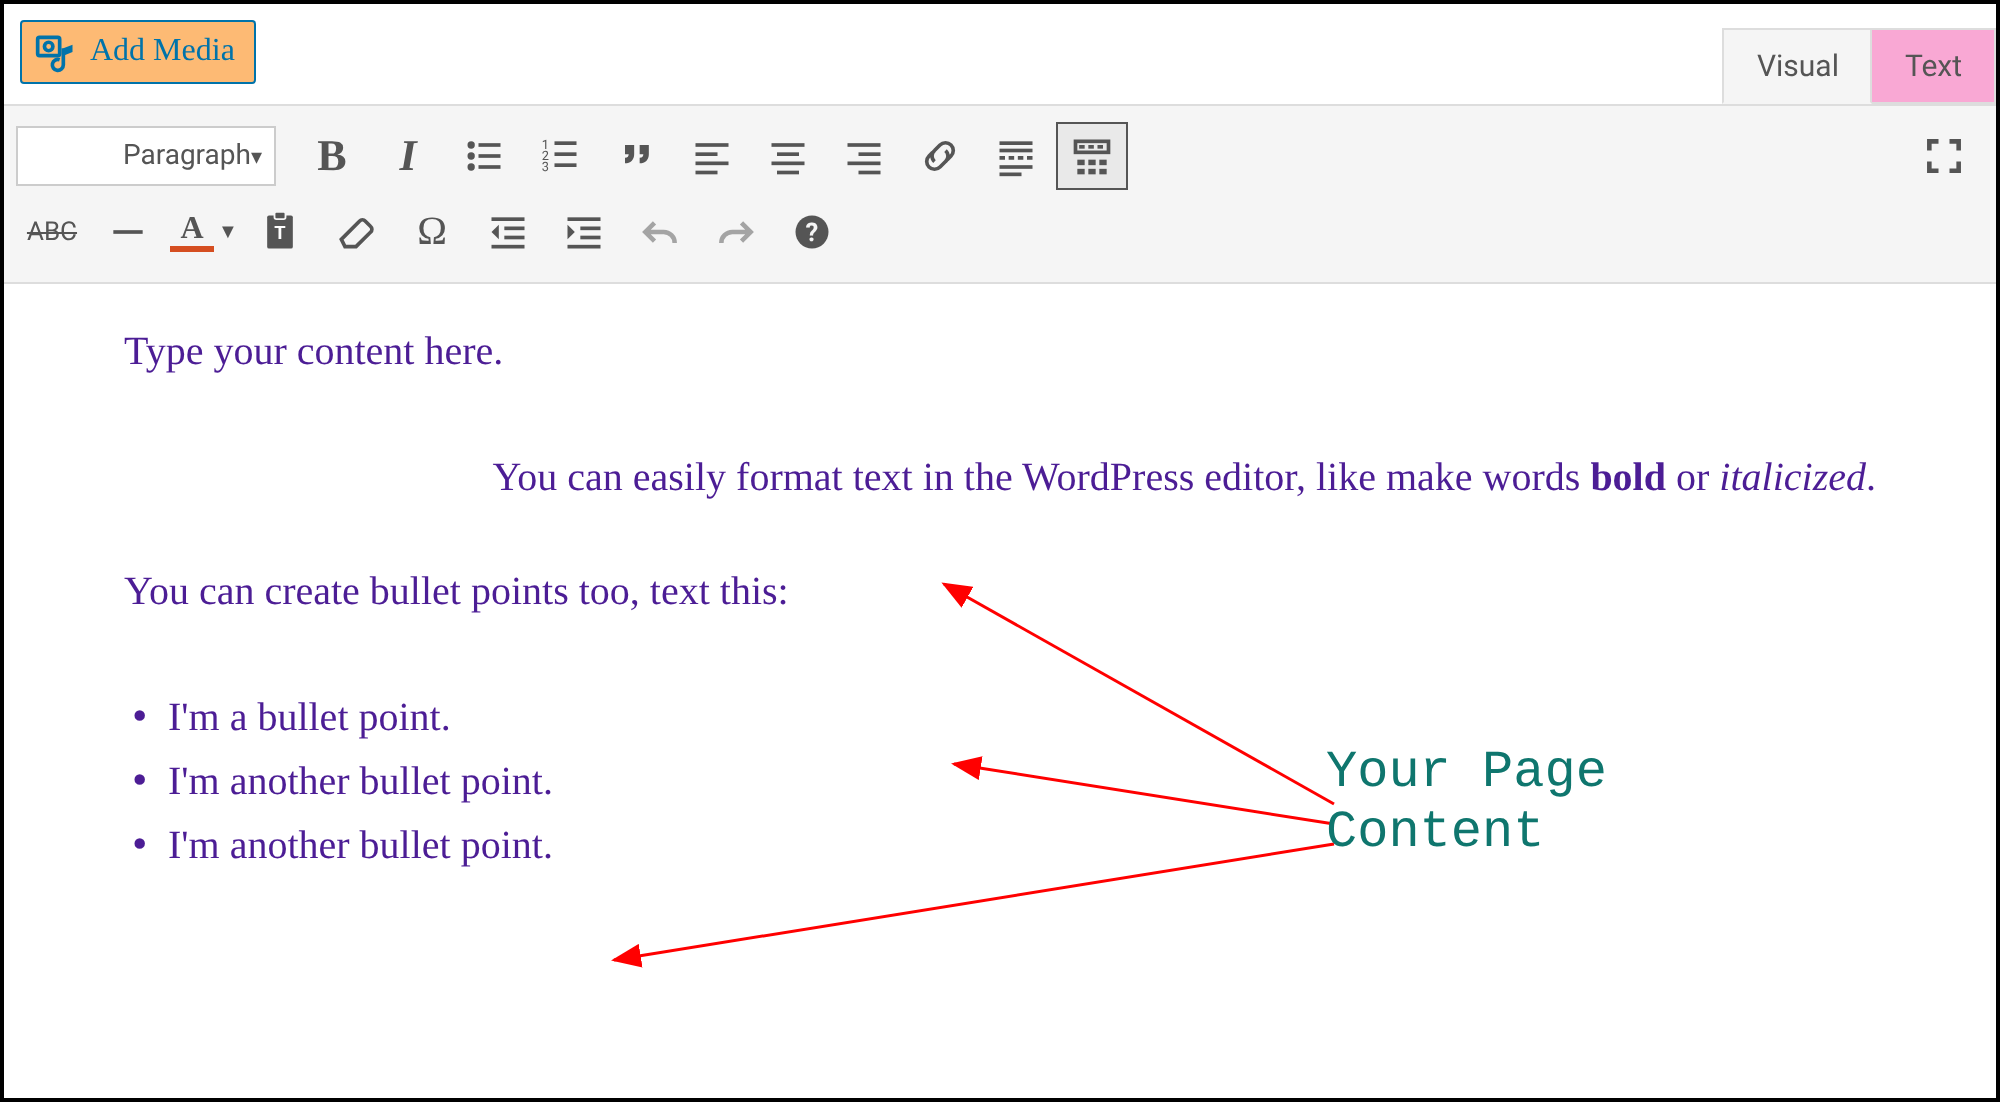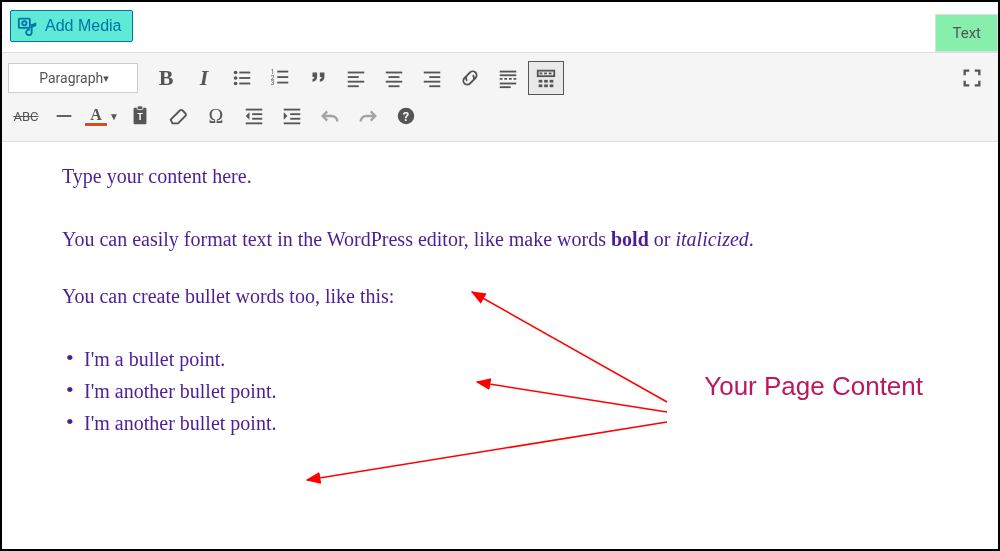--- a/index.html
+++ b/index.html
@@ -19,39 +19,40 @@
   .media-row {
     padding: 8px 8px 0 8px;
     position: relative;
     height: 50px;
   }
   .add-media-btn {
     display: inline-flex;
     align-items: center;
     gap: 6px;
     border: 1px solid #0073aa;
-    background: #5eead4;
+    background: #fdba74;
     color: #0073aa;
     padding: 4px 10px 4px 6px;
     font-size: 16px;
     border-radius: 2px;
     cursor: pointer;
+    font-family: Liberation Serif, serif;
   }
   .add-media-btn svg { width: 22px; height: 22px; }
   .tabs {
     position: absolute;
     right: 0;
     bottom: 0;
     display: flex;
     font-size: 15px;
   }
   .tab {
     padding: 9px 16px;
     border: 1px solid #ddd;
-    background: #86efac;
+    background: #f9a8d4;
     color: #555;
     cursor: pointer;
     margin-left: -1px;
   }
   .tab.active {
     background: #f5f5f5;
     border-bottom-color: #f5f5f5;
     color: #555;
     position: relative;
     z-index: 2;
@@ -69,21 +70,21 @@
     gap: 2px;
     padding: 2px 0;
   }
   .format-select {
     width: 130px;
     height: 30px;
     border: 1px solid #ccc;
     background: #fff;
     display: inline-flex;
     align-items: center;
-    justify-content: center;
+    justify-content: flex-end;
     padding: 0 6px 0 8px;
     font-size: 14px;
     color: #555;
     margin-right: 8px;
     cursor: pointer;
   }
   .format-select::after {
     content: "▾";
     font-size: 11px;
     color: #555;
@@ -122,44 +123,44 @@
   }
   .content {
     padding: 20px 60px;
     font-family: Georgia, "Times New Roman", serif;
     font-size: 20px;
     color: #4c1d95;
     line-height: 1.45;
     position: relative;
   }
   .content p { margin: 0 0 34px 0; }
-  .content p.tight { margin-bottom: 28px; }
+  .content p.tight { margin-bottom: 28px; text-align: right; }
   .content ul { margin: 0; padding-left: 4px; list-style: none; font-family: Liberation Serif, serif;}
   .content li {
     position: relative;
     padding-left: 18px;
     margin: 3px 0;
   }
   .content li::before {
     content: "•";
     position: absolute;
     left: 0;
     font-size: 22px;
     line-height: 1;
     top: 2px;
   }
   .annot {
     position: absolute;
     right: 75px;
     top: 370px;
-    color: #be185d;
-    font-family: Liberation Sans, sans-serif;
+    color: #0f766e;
+    font-family: Liberation Mono, monospace;
     font-size: 26px;
     font-stretch: condensed;
-    text-align: right;
+    text-align: left;
     line-height: 1.15;
     pointer-events: none;
     width: 260px;
   }
   svg.arrows {
     position: absolute;
     left: 0; top: 0;
     pointer-events: none;
   }
 </style>
@@ -172,20 +173,21 @@
     <button class="add-media-btn">
       <svg viewBox="0 0 24 24">
         <rect x="2" y="4" width="12" height="10" rx="1" fill="none" stroke="#0073aa" stroke-width="2"></rect>
         <circle cx="8" cy="9" r="2.3" fill="none" stroke="#0073aa" stroke-width="2"></circle>
         <path d="M16 10 v9 a3 3 0 1 1 -2 -2.8" fill="none" stroke="#0073aa" stroke-width="2"></path>
         <path d="M16 10 l5 -2 v4 l-5 2" fill="#0073aa"></path>
       </svg>
       <span>Add Media</span>
     </button>
     <div class="tabs">
+      <div class="tab active">Visual</div>
       <div class="tab">Text</div>
     </div>
   </div>
 
   <div class="toolbar">
     <div class="toolbar-row">
       <div class="format-select">
         <span>Paragraph</span>
       </div>
       <span class="tbtn" style="font-family:Georgia;font-size:22px;font-weight:700;">B</span>
@@ -333,21 +335,21 @@
           </svg>
       </span>
     </div>
   </div>
 
   <div class="content">
     <p>Type your content here.</p>
     <p class="tight">
       <span>You can easily format text in the WordPress editor, like make words </span><b>bold</b><span> or </span><i>italicized</i><span>.</span>
     </p>
-    <p>You can create bullet words too, like this:</p>
+    <p>You can create bullet points too, text this:</p>
     <ul>
       <li>I'm a bullet point.</li>
       <li>I'm another bullet point.</li>
       <li>I'm another bullet point.</li>
     </ul>
   </div>
 
   <svg class="arrows" width="1000" height="551">
     <defs>
       <marker id="ah" markerWidth="10" markerHeight="8" refX="9" refY="4" orient="auto">

